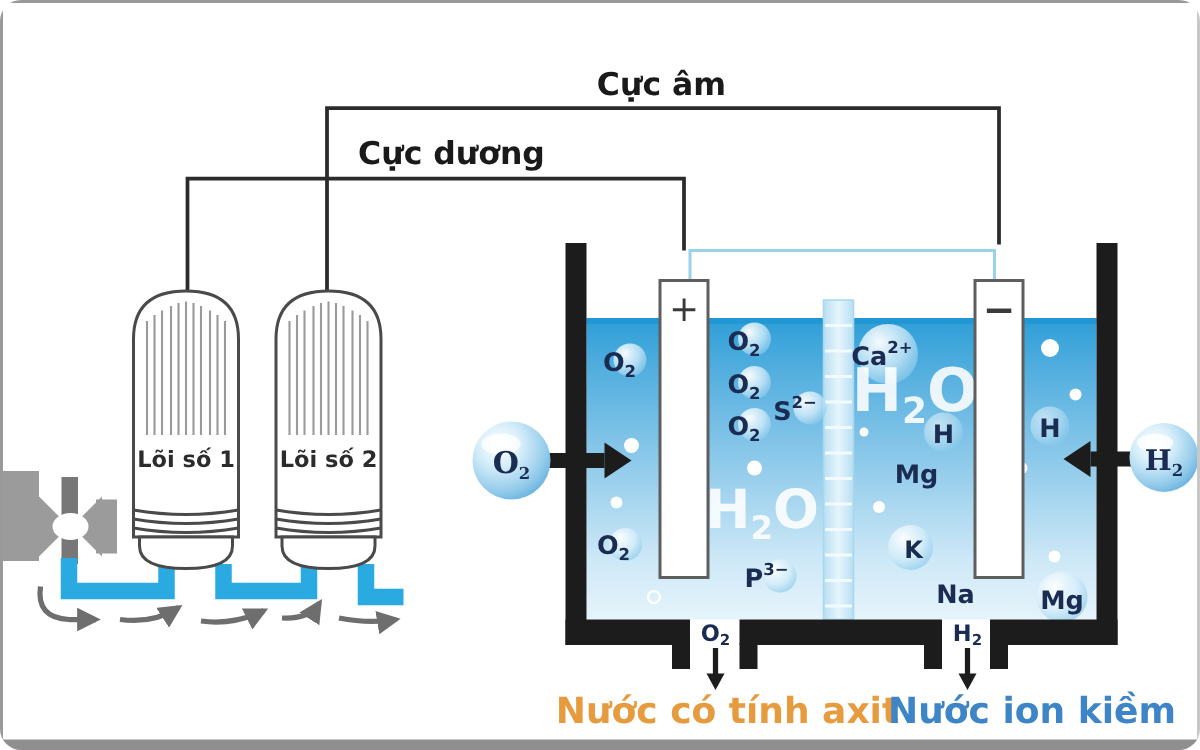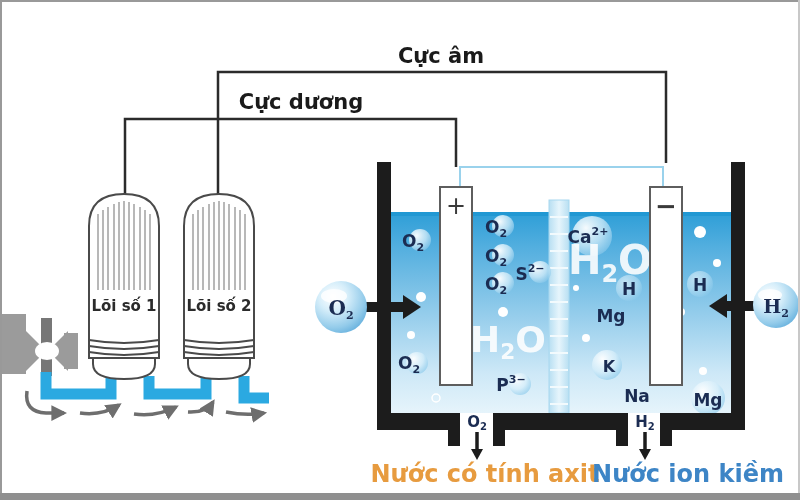--- a/index.html
+++ b/index.html
@@ -1,16 +1,16 @@
 <!DOCTYPE html>
 <html><head>
 <meta charset="utf-8">
 <style>
   html,body{margin:0;padding:0;background:#fff;}
-  #stage{position:relative;width:800px;height:500px;background:#fff;overflow:hidden;}
+  #stage{position:relative;width:800px;height:500px;background:#fff;overflow:hidden;border-radius:14px;}
   svg{display:block;}
   text{font-family:"DejaVu Sans",sans-serif;}
   .wire-label{font-size:21px;font-weight:bold;fill:#1a1a1a;}
   .filter-label{font-size:15px;font-weight:bold;fill:#2b2b2b;}
   .ion{font-size:17px;font-weight:bold;fill:#1B2C52;}
   .ion-sm{font-size:16px;font-weight:bold;fill:#1B2C52;}
   .sub{font-size:11px;}
   .sup{font-size:11px;}
   .h2o{font-weight:bold;fill:#ffffff;opacity:.88;}
   .h2o-sub{font-size:.6em;}

